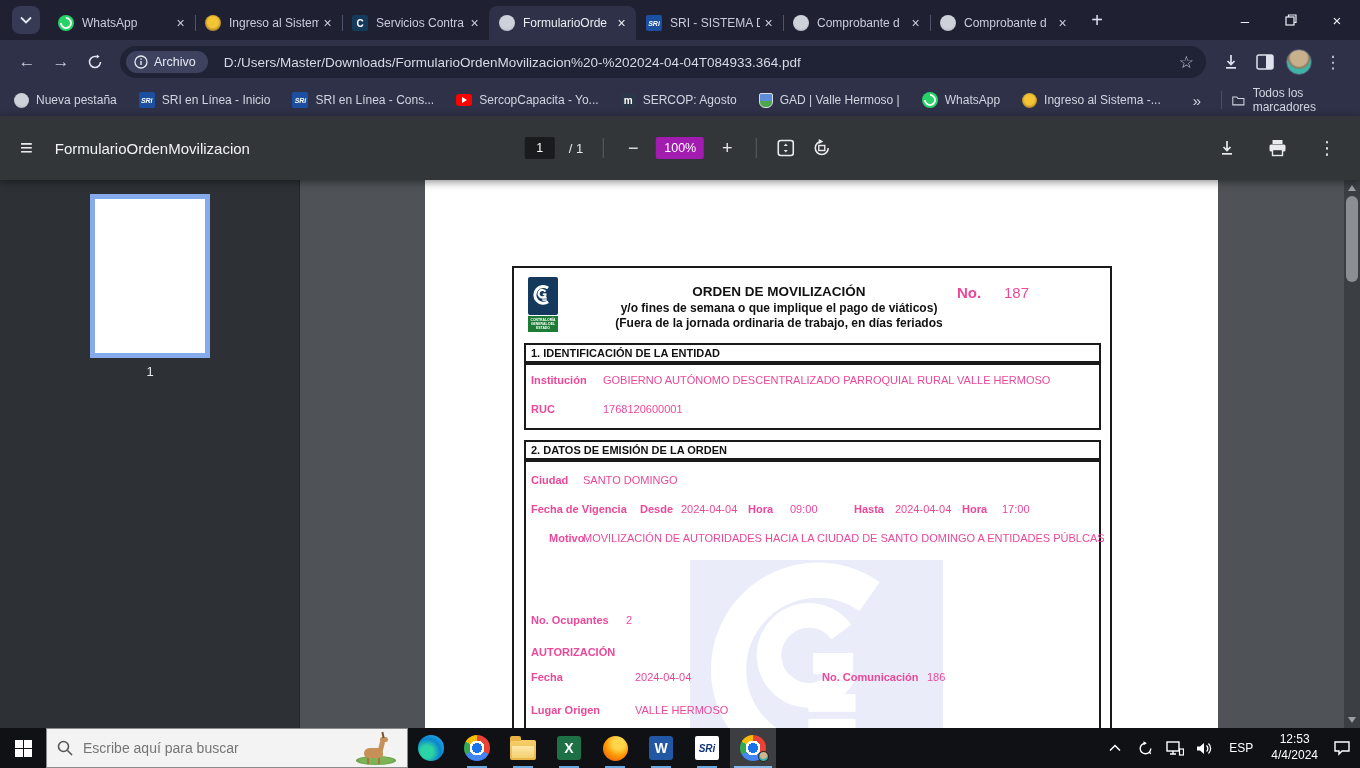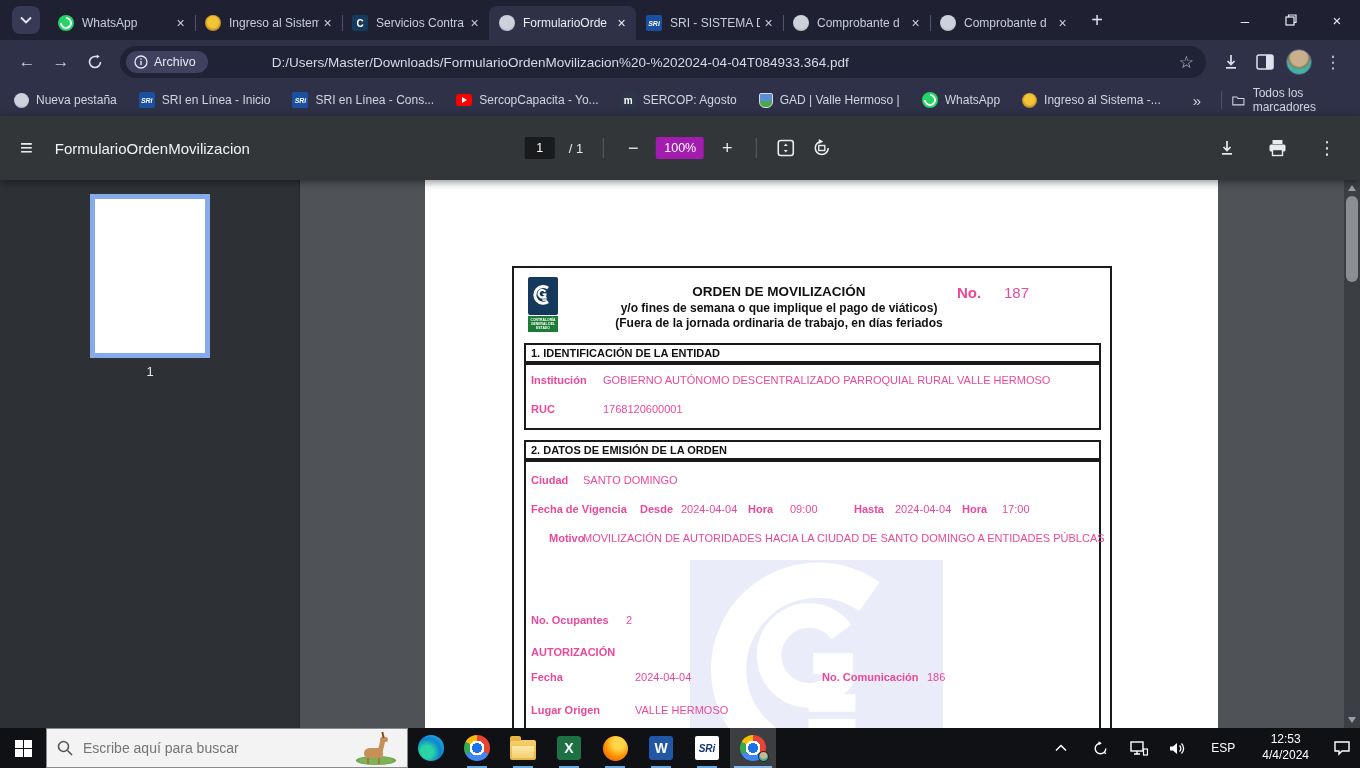--- a/index.html
+++ b/index.html
@@ -28,21 +28,21 @@
   .fav-cge{width:15px;height:15px;background:#143a5c;border-radius:2px;color:#fff;font-size:10px;font-weight:bold;display:flex;align-items:center;justify-content:center;}
   .fav-sri{width:16px;height:16px;background:#1b4fa0;border-radius:2px;color:#fff;font-size:7px;font-weight:bold;font-style:italic;display:flex;align-items:center;justify-content:center;}
   .fav-yt{width:16px;height:12px;background:#f00;border-radius:3px;position:relative;}
   .fav-yt::after{content:"";position:absolute;left:6px;top:3px;border-left:5px solid #fff;border-top:3px solid transparent;border-bottom:3px solid transparent;}
   .fav-m{width:15px;height:15px;background:#2b3648;border-radius:2px;color:#fff;font-size:10px;font-weight:bold;display:flex;align-items:center;justify-content:center;}
   .fav-gad{width:14px;height:15px;background:linear-gradient(#5b8ed6 0 50%, #4ca64c 50% 100%);border-radius:2px 2px 6px 6px;border:1px solid #d9dce6;}
 
   
   .addressbar{position:absolute;top:40px;left:0;right:0;height:44px;background:#2e3147;display:flex;align-items:center;padding:0 10px;}
   .navico{width:34px;height:34px;border-radius:50%;display:flex;align-items:center;justify-content:center;color:#c6c9d8;font-size:17px;cursor:pointer;flex:none;}
-  .omnibox{flex:1;height:32px;margin:0 8px;background:#202236;border-radius:16px;display:flex;align-items:center;padding:0 12px 0 6px;gap:48px;}
+  .omnibox{flex:1;height:32px;margin:0 8px;background:#202236;border-radius:16px;display:flex;align-items:center;padding:0 12px 0 6px;}
   .chip{display:flex;align-items:center;gap:6px;background:#3f425f;border-radius:13px;padding:4px 12px 4px 8px;color:#e6e8f1;font-size:12.5px;cursor:pointer;flex:none;}
   .urlinput{flex:1;background:transparent;border:none;outline:none;color:#d7dae5;font-size:13.5px;margin-left:16px;font-family:"Liberation Sans",sans-serif;}
   .star{color:#c6c9d8;font-size:17px;cursor:pointer;flex:none;}
   .avatar{width:26px;height:26px;border-radius:50%;background:radial-gradient(circle at 50% 32%, #c8b08c 0 40%, #8a795c 52%, #3fb3a5 58%);border:1px solid #555a77;cursor:pointer;flex:none;margin:0 4px;}
 
   
   .bmbar{position:absolute;top:84px;left:0;right:0;height:32px;background:#2e3147;display:flex;align-items:center;padding:0 14px;color:#d2d5e1;font-size:12px;}
   .bm{display:flex;align-items:center;gap:7px;margin-right:22px;cursor:pointer;white-space:nowrap;}
   .bm-overflow{margin-left:auto;font-size:15px;cursor:pointer;padding:0 10px;}
   .bm-div{width:1px;height:18px;background:#4c4f66;margin:0 10px;}
@@ -100,21 +100,21 @@
   .ic-chrome{background:radial-gradient(circle at 50% 50%, #1a73e8 0 5px, #fff 5px 7.5px, transparent 7.5px), conic-gradient(#ea4335 0 120deg, #4285f4 120deg 240deg, #34a853 240deg 300deg, #fbbc05 300deg 360deg);border-radius:50%;width:26px;height:26px;}
   .ic-folder{width:26px;height:20px;background:linear-gradient(#f7cf6a,#e8b545);border-radius:2px;position:relative;margin-top:4px;}
   .ic-folder::before{content:"";position:absolute;top:-4px;left:0;width:11px;height:5px;background:#e8b545;border-radius:2px 2px 0 0;}
   .ic-folder::after{content:"";position:absolute;left:2px;top:6px;right:2px;bottom:2px;background:linear-gradient(#fde9a8,#f3cf70);border-radius:1px;}
   .ic-sq{width:24px;height:24px;border-radius:3px;color:#fff;font-weight:bold;font-size:14px;display:flex;align-items:center;justify-content:center;}
   .ic-excel{background:#1e7145;}
   .ic-word{background:#2157a4;}
   .ic-ffox{width:25px;height:25px;border-radius:50%;background:radial-gradient(circle at 62% 30%, #ffd54a 0 25%, #ff9500 55%, #e6611a 85%, #c23a8e 100%);}
   .ic-sritb{width:24px;height:24px;background:#fff;border-radius:2px;color:#12357d;font-weight:bold;font-style:italic;font-size:10px;display:flex;align-items:center;justify-content:center;}
   .chrome-badge{position:absolute;right:7px;bottom:6px;width:11px;height:11px;border-radius:50%;background:radial-gradient(circle at 50% 35%, #cdb691 0 45%, #42b3a3 55%);border:1px solid #222;}
-  .tray{margin-left:auto;display:flex;align-items:center;gap:15px;padding-right:6px;}
+  .tray{margin-left:auto;display:flex;align-items:center;gap:6px;padding-right:6px;}
   .trayico{width:24px;height:28px;display:flex;align-items:center;justify-content:center;cursor:pointer;}
   .lang{font-size:12px;padding:0 6px;cursor:pointer;}
   .clock{font-size:12px;line-height:1.3;text-align:center;cursor:pointer;padding:0 6px;}
   .deer{position:relative;width:42px;height:36px;flex:none;}
   .deer .grass{position:absolute;bottom:1px;left:1px;width:40px;height:9px;background:radial-gradient(ellipse at center,#7db356 0 55%,#3f7d33 100%);border-radius:50%;}
   .deer .body{position:absolute;bottom:8px;left:9px;width:19px;height:10px;background:#c79058;border-radius:6px 5px 4px 5px;}
   .deer .neck{position:absolute;bottom:14px;left:24px;width:5px;height:12px;background:#c79058;transform:rotate(14deg);border-radius:3px;}
   .deer .head{position:absolute;top:7px;left:25px;width:8px;height:5px;background:#c79058;border-radius:3px;}
   .deer .leg1,.deer .leg2{position:absolute;bottom:2px;width:2px;height:8px;background:#a9743c;}
   .deer .leg1{left:12px;} .deer .leg2{left:23px;}

